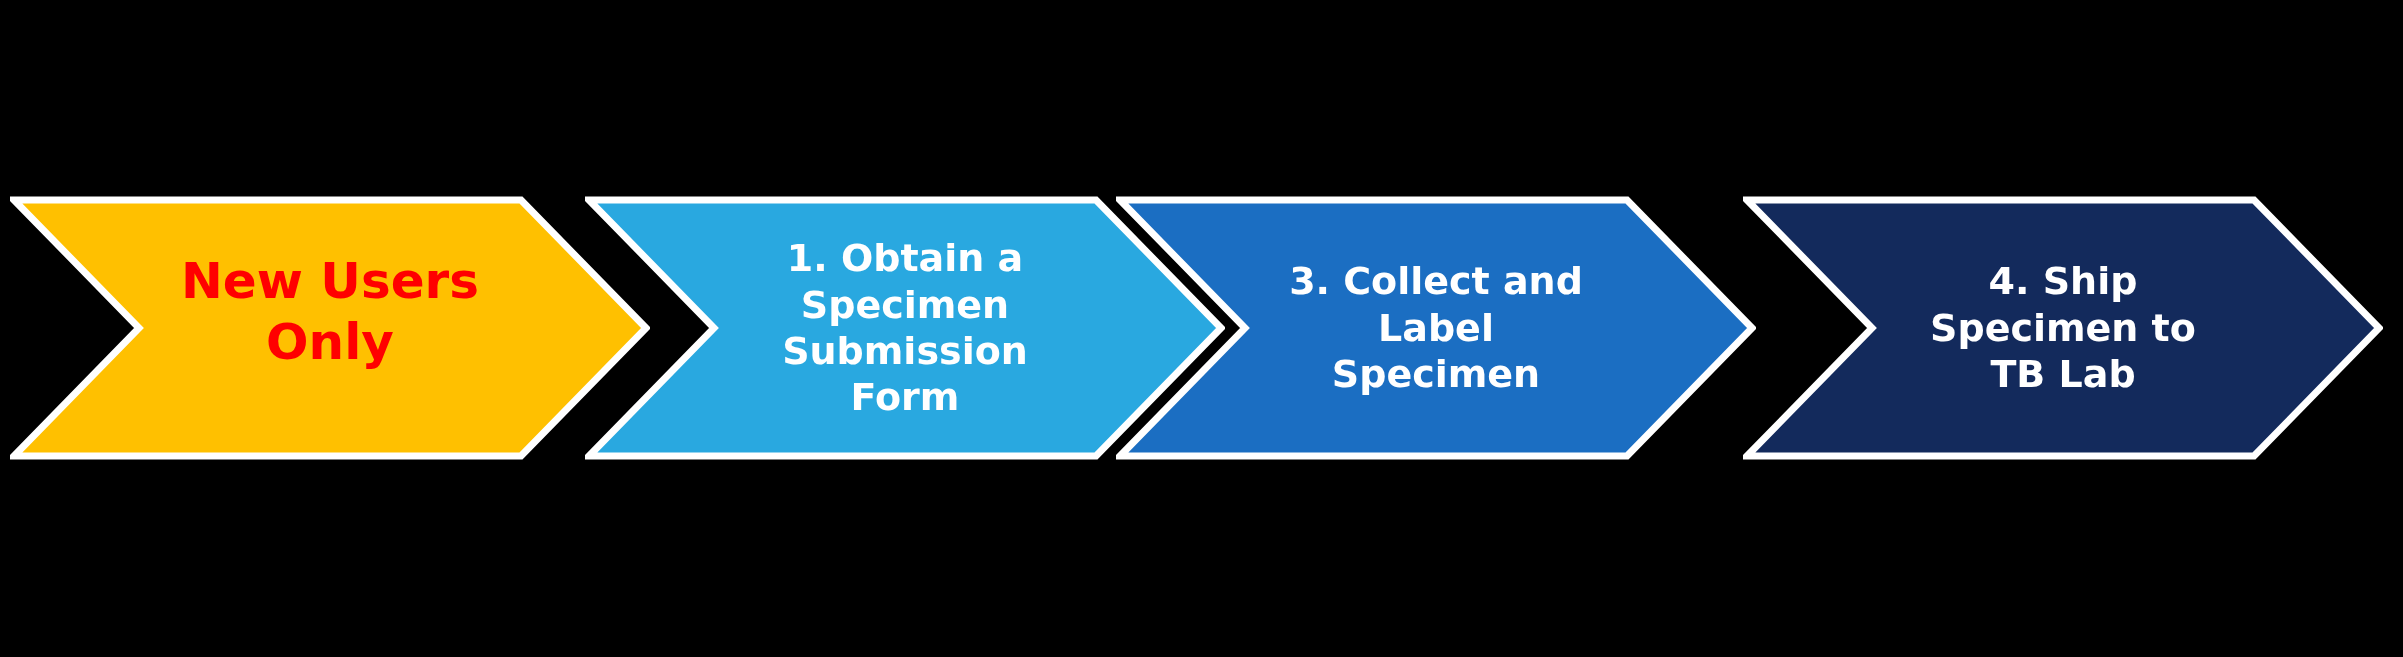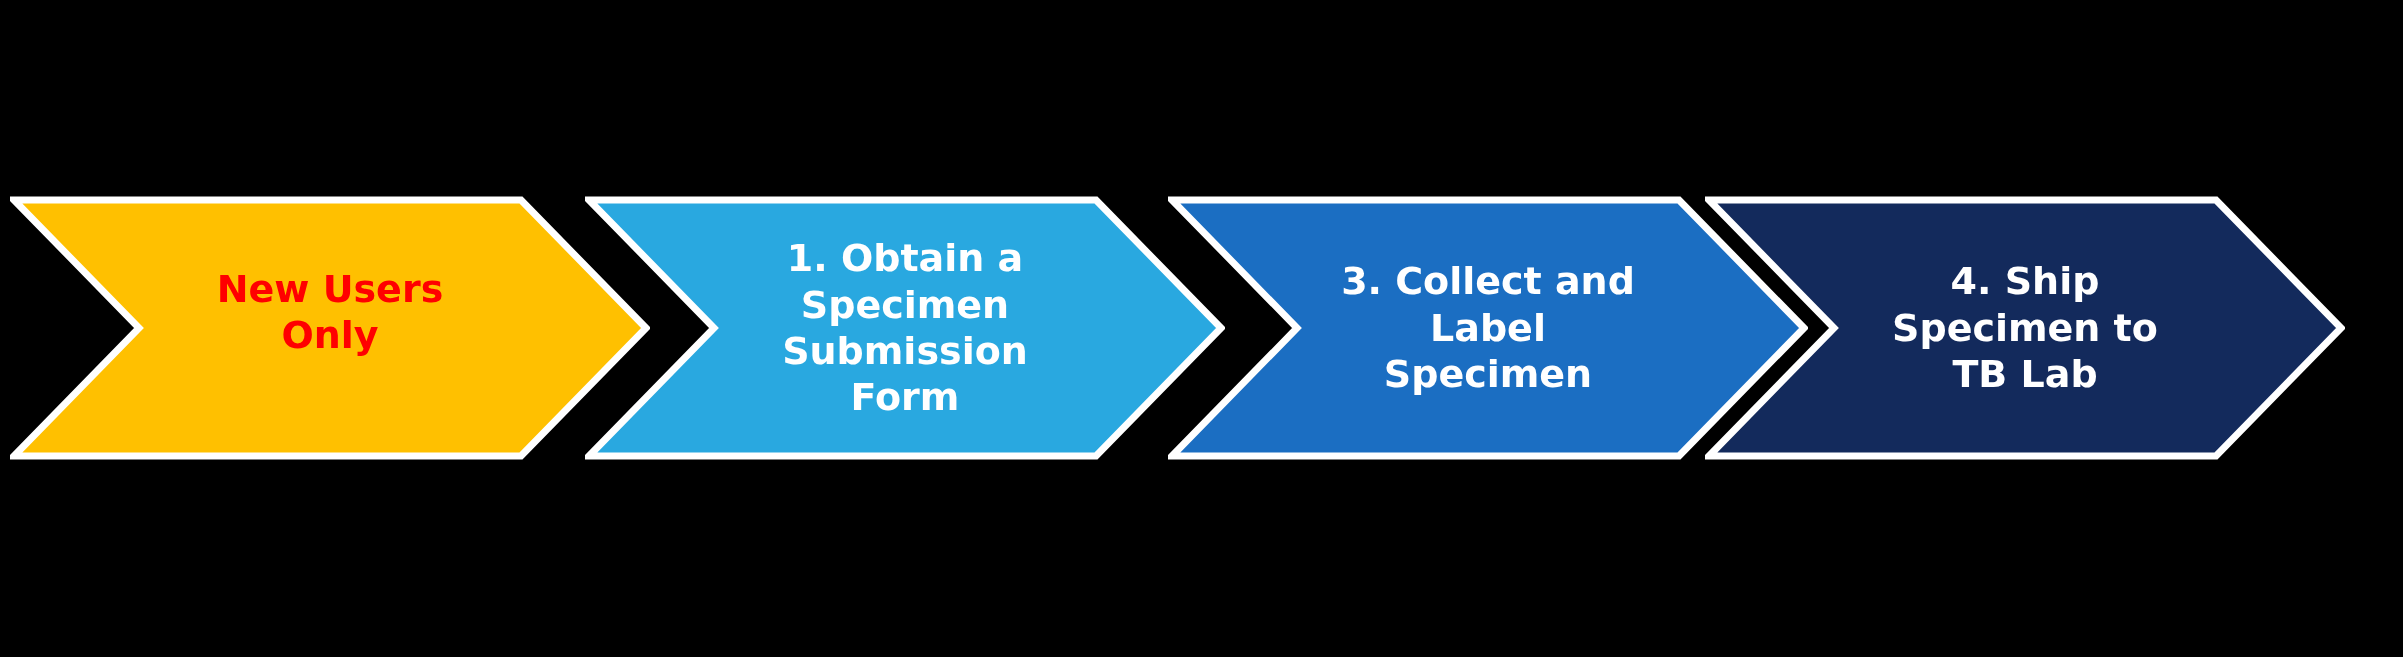--- a/index.html
+++ b/index.html
@@ -24,22 +24,22 @@
   .chevron svg {
     position: absolute;
     top: 0;
     left: 0;
     width: 100%;
     height: 100%;
     display: block;
   }
   .chevron-1 { left: 10px; }
   .chevron-2 { left: 585px; }
-  .chevron-3 { left: 1168px; }
-  .chevron-4 { left: 1705px; text-decoration: underline; }
+  .chevron-3 { left: 1116px; }
+  .chevron-4 { left: 1743px; text-decoration: underline; }
 
   .chevron-text {
     position: absolute;
     inset: 0;
     display: flex;
     flex-direction: column;
     align-items: center;
     justify-content: center;
     text-align: center;
     pointer-events: none;
@@ -47,21 +47,21 @@
   .step-label {
     white-space: pre-line;
     color: #FFFFFF;
     font-size: 38px;
     font-weight: 700;
     line-height: 1.22;
   }
   .step-header {
     white-space: pre-line;
     color: #FF0000;
-    font-size: 38px;
+    font-size: 50px;
     font-weight: 700;
     line-height: 1.22;
     margin-bottom: 32px;
   }
 </style>
 </head>
 <body>
 
 <div class="canvas">
 

